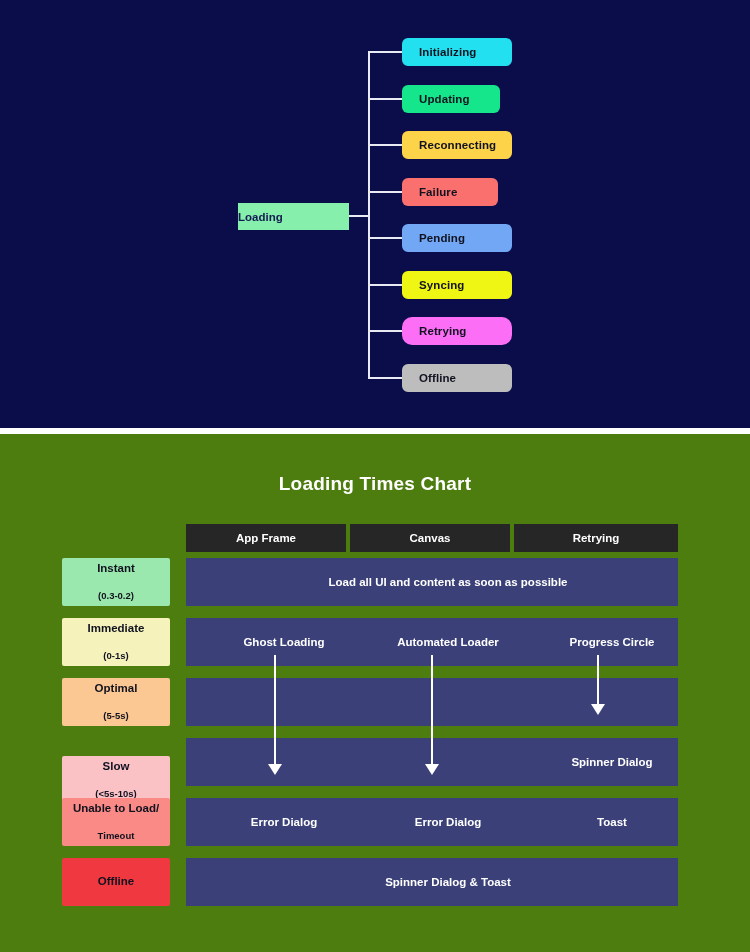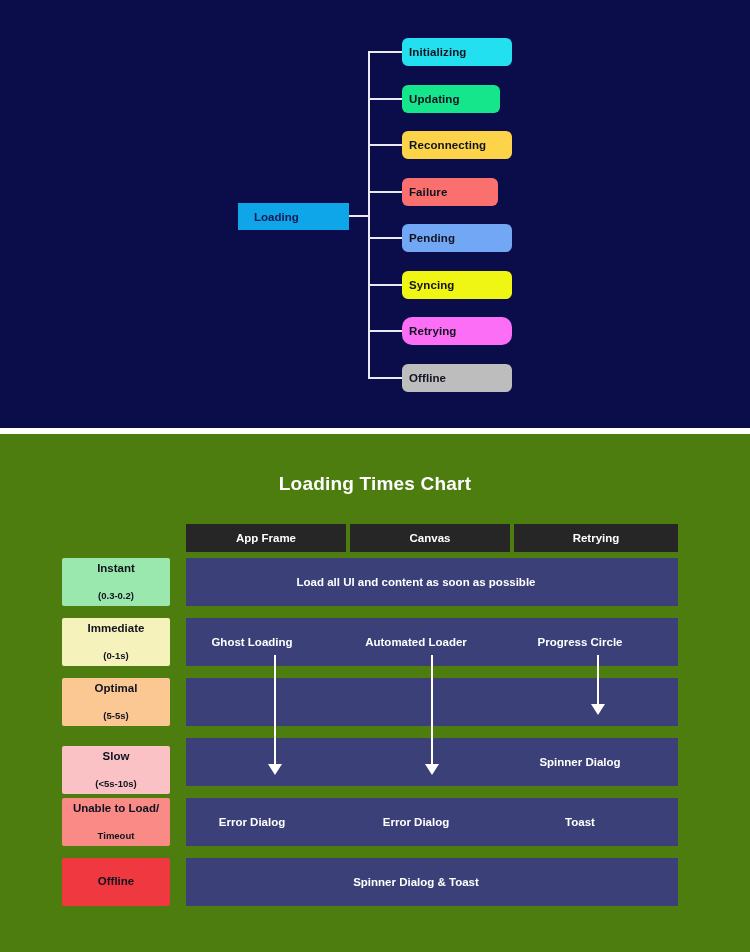--- a/index.html
+++ b/index.html
@@ -12,32 +12,32 @@
   #root { position:relative; width:750px; height:952px; background:#0a0d4a; }
 
   
   #tree-section { position:absolute; left:0; top:0; width:750px; height:430px; background:#0a0d4a; }
 
   .node {
     position:absolute;
     height:28px;
     border-radius:6px;
     display:flex; align-items:center;
-    padding-left:7px;
+    padding-left:17px;
     font-size:11.5px; font-weight:bold;
     color:#10121f;
     letter-spacing:0.1px;
     white-space:nowrap;
   }
   #root-node {
     position:absolute;
     left:238px; top:203px; width:111px; height:27px;
-    background:#0ea5e9; color:#141a52;
+    background:#86efac; color:#141a52;
     border-radius:0;
-    display:flex; align-items:center; padding-left:16px;
+    display:flex; align-items:center; padding-left:0;
     font-size:11.5px; font-weight:bold;
   }
 
   .tline { position:absolute; background:#e9eaf2; }
 
   
   #divider { position:absolute; left:0; top:428px; width:750px; height:6px; background:#ffffff; }
 
   
   #chart-section { position:absolute; left:0; top:434px; width:750px; height:518px; background:#4d7c0f; }
@@ -65,21 +65,21 @@
     color:#10121f; text-align:center; line-height:1.15;
   }
   .lbl .l1 { font-size:11.5px; font-weight:bold; }
   .lbl .l2 { font-size:9.5px; font-weight:bold; margin-top:15px; }
 
   
   .rowband {
     position:absolute; left:186px; width:492px; height:48px;
     background:#3b4178;
   }
-  .cellrow { position:absolute; left:170px; width:436px; height:48px;border-radius:7px; }
+  .cellrow { position:absolute; left:202px; width:436px; height:48px;border-radius:7px; }
   .cell {
     position:absolute; top:0; height:48px;
     display:flex; align-items:center; justify-content:center;
     color:#ffffff; font-size:11.5px; font-weight:bold;
     white-space:nowrap;
   }
   .cell-full { left:0; width:492px; }
   .cell-c0 { left:0;   width:164px; }
   .cell-c1 { left:164px; width:164px; }
   .cell-c2 { left:328px; width:164px; }
@@ -184,21 +184,21 @@
         <div class="lbl" style="top: 244px; background: rgb(251, 199, 146);">
           <div class="l1">Optimal</div>
           <div class="l2">(5-5s)</div>
         </div>
         <div class="rowband" style="top: 244px;"></div>
         <div class="cellrow" style="top: 244px;">
           <div class="cell cell-c0"></div>
           <div class="cell cell-c1"></div>
           <div class="cell cell-c2"></div>
         </div>
-        <div class="lbl" style="top: 312px; background: rgb(251, 194, 198);">
+        <div class="lbl" style="top: 322px; background: rgb(251, 194, 198);">
           <div class="l1">Slow</div>
           <div class="l2">(&lt;5s-10s)</div>
         </div>
         <div class="rowband" style="top: 304px;"></div>
         <div class="cellrow" style="top: 304px;">
           <div class="cell cell-c0"></div>
           <div class="cell cell-c1"></div>
           <div class="cell cell-c2">Spinner Dialog</div>
         </div>
         <div class="lbl" style="top: 364px; background: rgb(249, 138, 133);">

